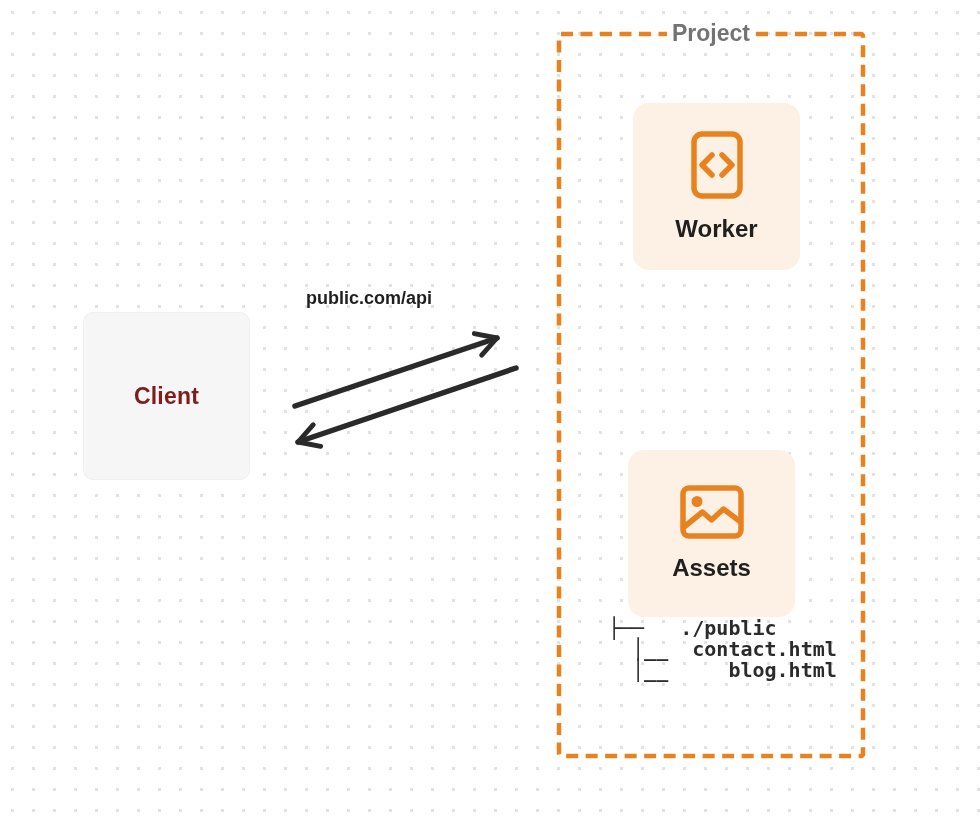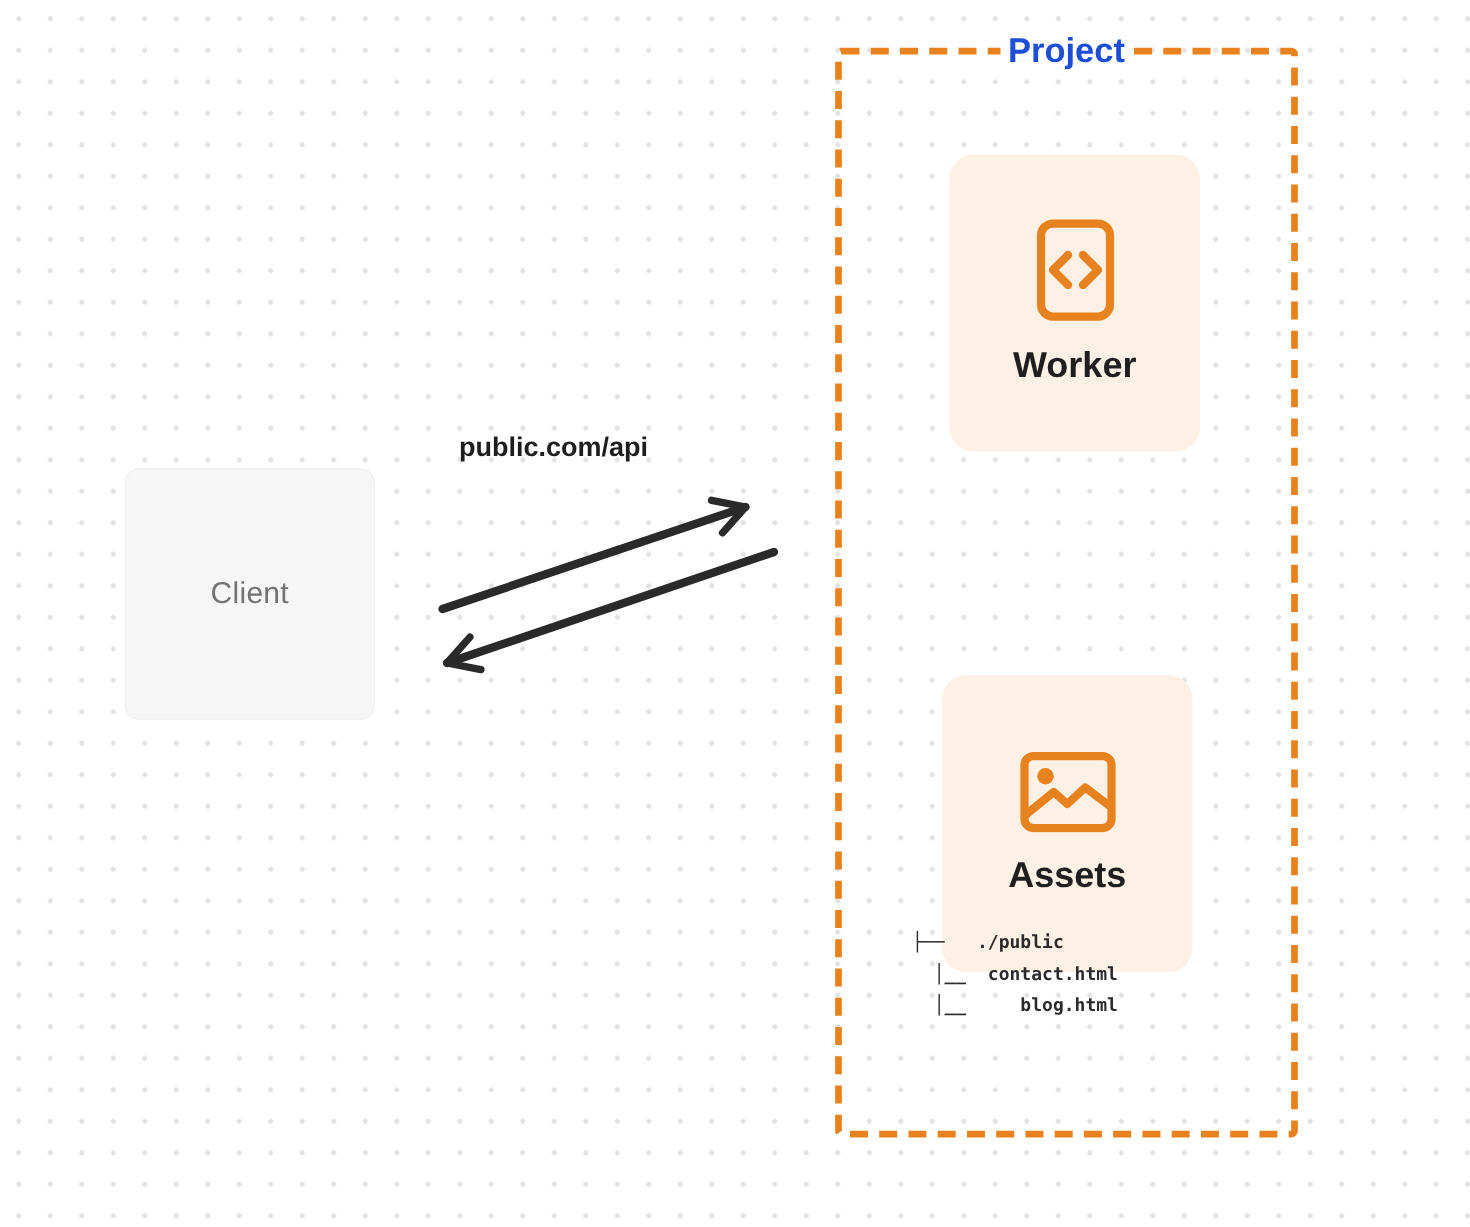--- a/index.html
+++ b/index.html
@@ -26,23 +26,23 @@
     left: 83px; top: 312px;
     width: 167px; height: 168px;
     background: #F6F6F6;
     border: 1px solid #F0F0F0;
     border-radius: 10px;
     display: flex;
     align-items: center;
     justify-content: center;
   }
   .client-box .node-label {
-    font-size: 20px;
-    font-weight: normal;
-    color: #737373;
+    font-size: 23px;
+    font-weight: bold;
+    color: #7f1d1d;
     letter-spacing: 0.2px;
   }
   .conn-label {
     position: absolute;
     left: 306px; top: 288px;
     font-size: 18px;
     font-weight: bold;
     color: #1E1E1E;
     white-space: nowrap;
   }
@@ -58,47 +58,47 @@
   }
   .project-title {
     position: absolute;
     top: 0px;
     left: 50%;
     transform: translateX(-50%);
     background: #ffffff;
     padding: 0 5px;
     font-size: 23px;
     font-weight: bold;
-    color: #1d4ed8;
+    color: #737373;
     line-height: 28px;
     white-space: nowrap;
   }
   .node-card {
     position: absolute;
-    width: 167px; height: 198px;
+    width: 167px; height: 167px;
     background: #FCF1E4;
     border-radius: 16px;
     display: flex;
     flex-direction: column;
     align-items: center;
     justify-content: center;
     gap: 16px;
   }
   .card-worker { left: 633px; top: 103px; }
   .card-assets { left: 628px; top: 450px; gap: 15px; }
   .node-card .node-label {
     font-size: 24px;
     font-weight: bold;
     color: #1F1F1F;
   }
   .file-tree {
     position: absolute;
     left: 608px; top: 618px;
     font-family: "DejaVu Sans Mono", monospace;
-    font-size: 12px;
+    font-size: 20px;
     line-height: 21px;
     font-weight: bold;
     color: #2B2B2B;
   }
   .tree-line { white-space: pre; }
 </style>
 </head>
 <body>
 
 <div class="page">

